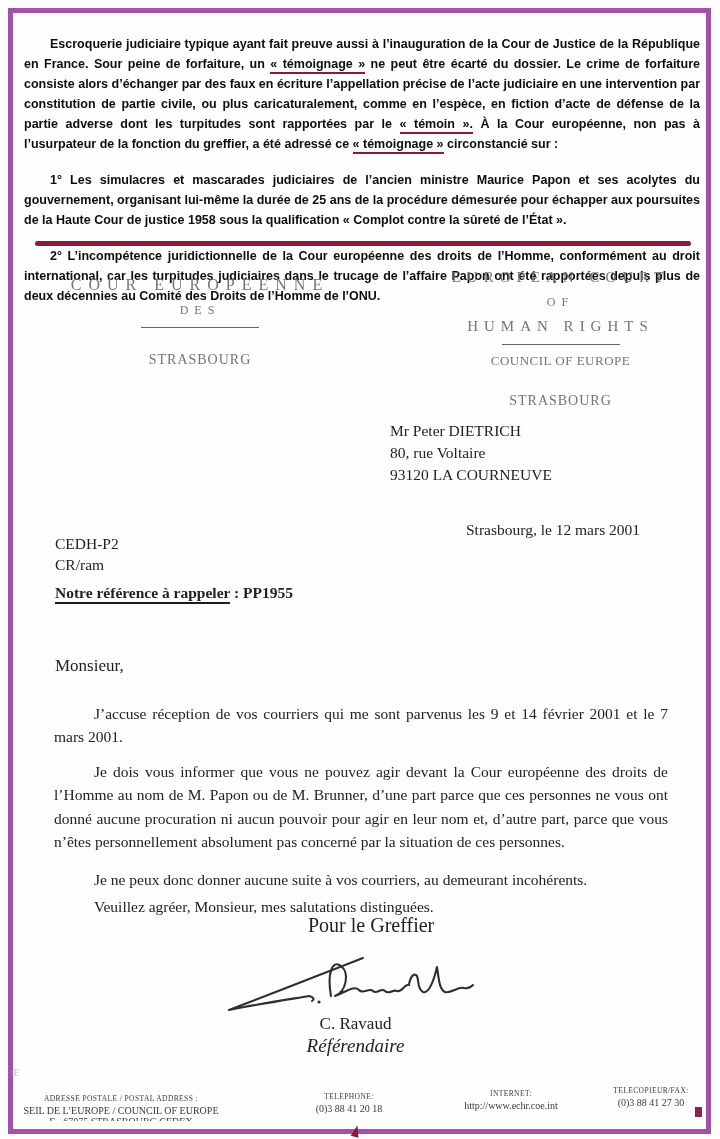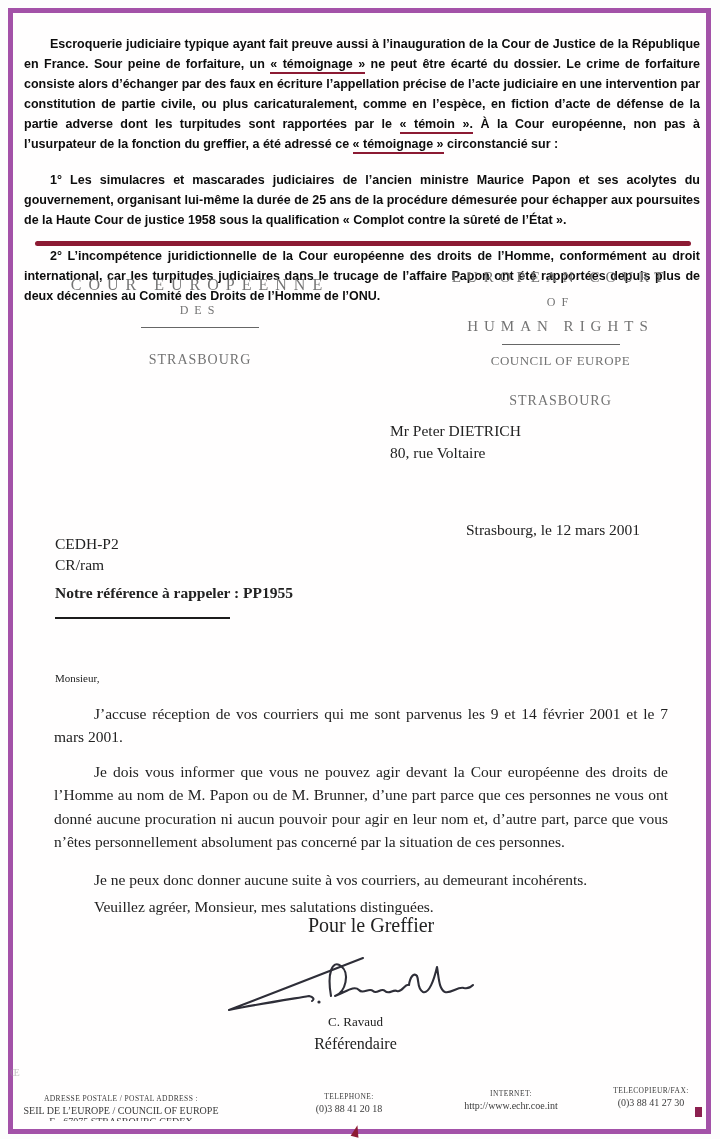--- a/index.html
+++ b/index.html
@@ -34,34 +34,34 @@
   .lh-right .big{font-size:15px;letter-spacing:6px;}
   .lh .mid{font-size:12px;letter-spacing:6px;margin-bottom:8px;}
   .lh-sep{width:118px;border-top:1.5px solid #666;margin:9px auto 8px;}
   .lh .org{font-size:13px;letter-spacing:.5px;}
   .lh .city{font-size:14px;letter-spacing:1px;margin-top:24px;}
   
   .recipient{position:absolute;left:390px;top:420px;font-size:15.5px;line-height:22px;}
   .place-date{position:absolute;left:466px;top:521px;font-size:15.5px;text-align:right;}
   .ref-codes{position:absolute;left:55px;top:533px;font-size:15.5px;line-height:21px;}
   .ref-line{position:absolute;left:55px;top:584px;font-size:15.5px;font-weight:bold;}
-  .ref-label{border-bottom:2px solid #1c1c1c;padding-bottom:16px;}
+  .ref-label{border-bottom:2px solid #1c1c1c;padding-bottom:1px;}
   
   .bp{position:absolute;left:54px;width:614px;font-size:15.5px;line-height:23.5px;text-align:justify;}
   .indent{text-indent:40px;}
-  .salutation{position:absolute;left:55px;top:672px;font-size:11px;}
+  .salutation{position:absolute;left:55px;top:656px;font-size:17px;}
   .p1{top:686px;}
   .p2{top:744px;}
   .p3{top:844px;margin-top:24px;}
   .p4{top:879px;}
   .signoff{position:absolute;left:308px;top:914px;font-size:20px;}
   
   .sig-svg{position:absolute;left:213px;top:946px;}
-  .sig-name{position:absolute;left:268px;top:1014px;width:175px;text-align:center;font-size:13px;}
-  .sig-title{position:absolute;left:268px;top:1035px;width:175px;text-align:center;font-size:16px;}
+  .sig-name{position:absolute;left:268px;top:1014px;width:175px;text-align:center;font-size:17px;}
+  .sig-title{position:absolute;left:268px;top:1035px;width:175px;text-align:center;font-size:19px;font-style:italic;}
   
   .fcol{position:absolute;text-align:center;color:#3a3a3a;}
   .flabel{font-size:7.5px;letter-spacing:.4px;margin-bottom:2px;white-space:nowrap;}
   .fval{font-size:10px;white-space:nowrap;}
   .f-address{left:12px;top:1094px;width:218px;height:27px;overflow:hidden;}
   .f-address .fval{line-height:11px;}
   .f-tel{left:275px;top:1092px;width:148px;}
   .f-net{left:437px;top:1089px;width:148px;}
   .f-fax{left:580px;top:1086px;width:142px;}
   
@@ -98,20 +98,21 @@
   <div class="mid">OF</div>
   <div class="big">HUMAN RIGHTS</div>
   <div class="lh-sep"></div>
   <div class="org">COUNCIL OF EUROPE</div>
   <div class="city">STRASBOURG</div>
 </div>
 
 <div class="recipient">
   <div>Mr Peter DIETRICH</div>
   <div>80, rue Voltaire</div>
+  <div>93120 LA COURNEUVE</div>
 </div>
 
 <div class="place-date">Strasbourg, le 12 mars 2001</div>
 
 <div class="ref-codes">
   <div>CEDH-P2</div>
   <div>CR/ram</div>
 </div>
 
 <div class="ref-line">

